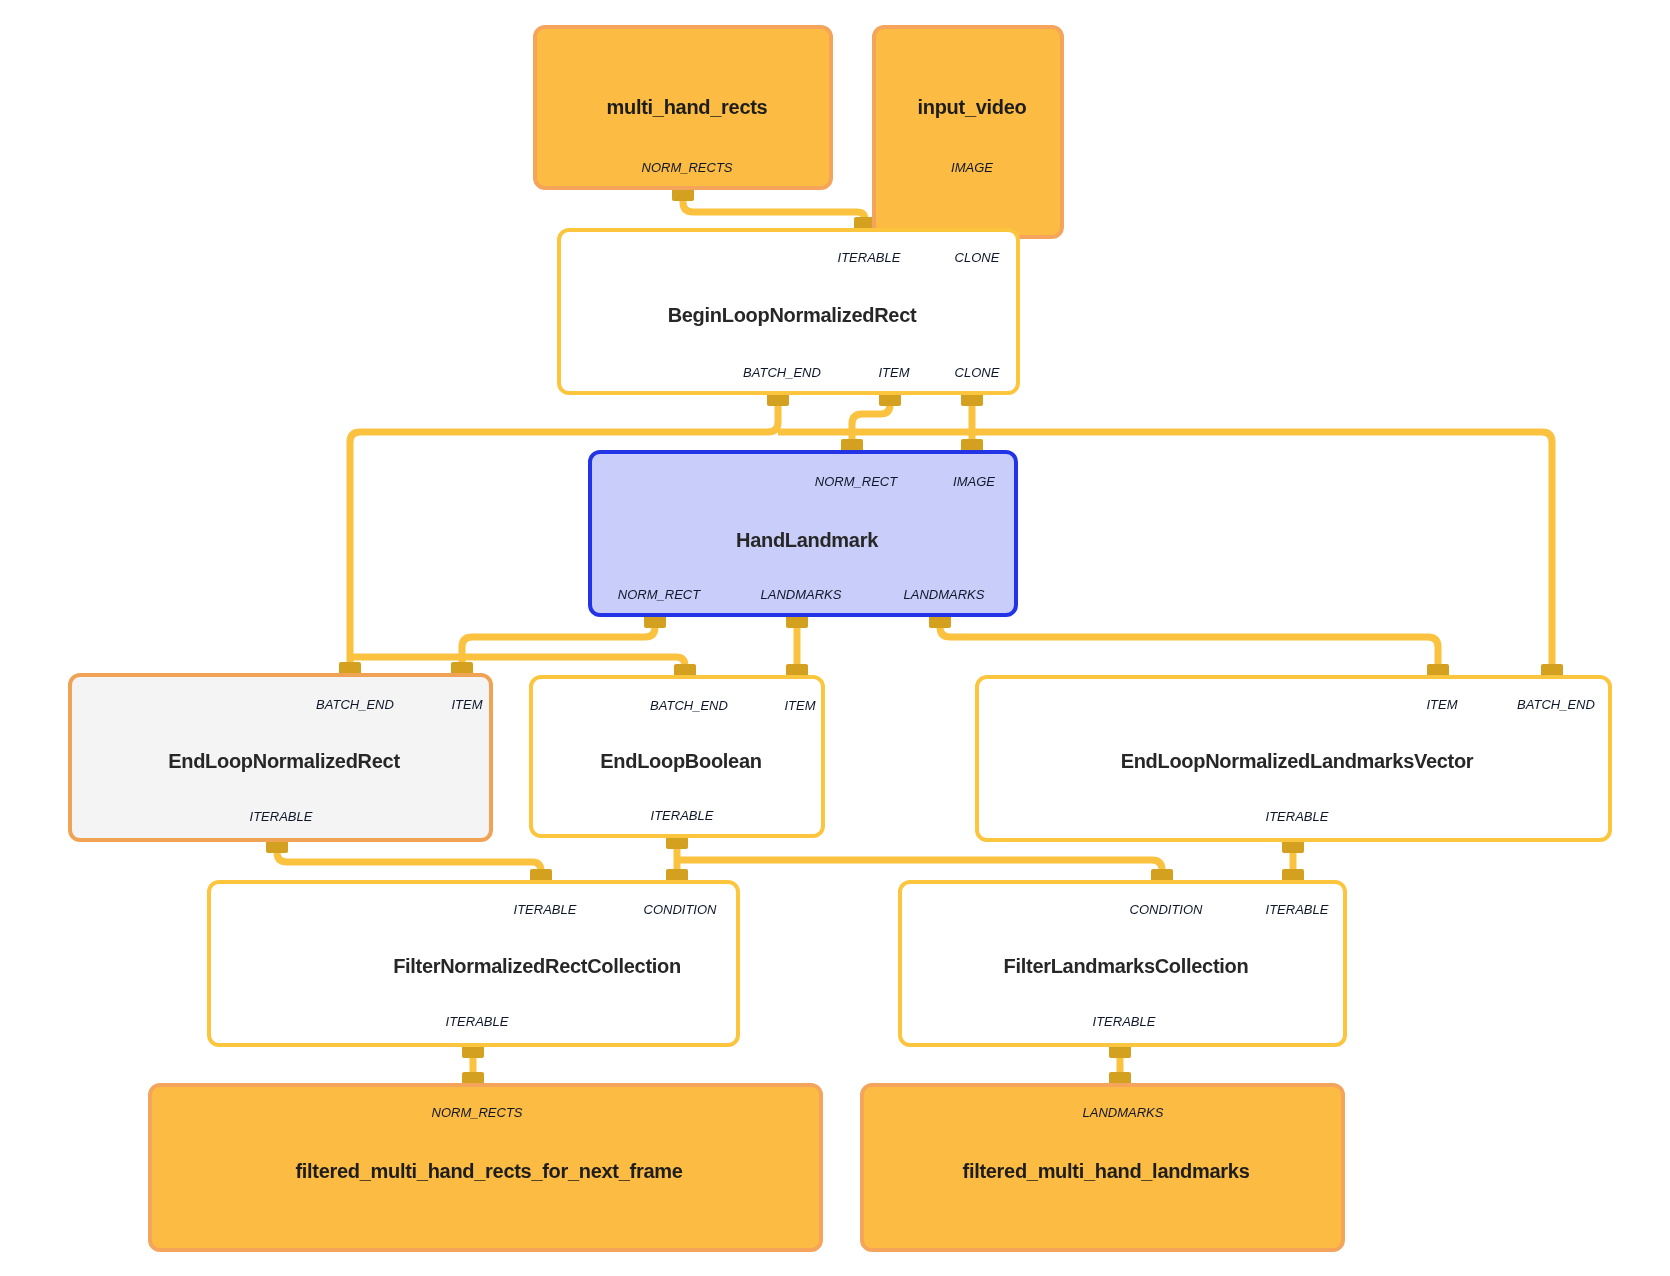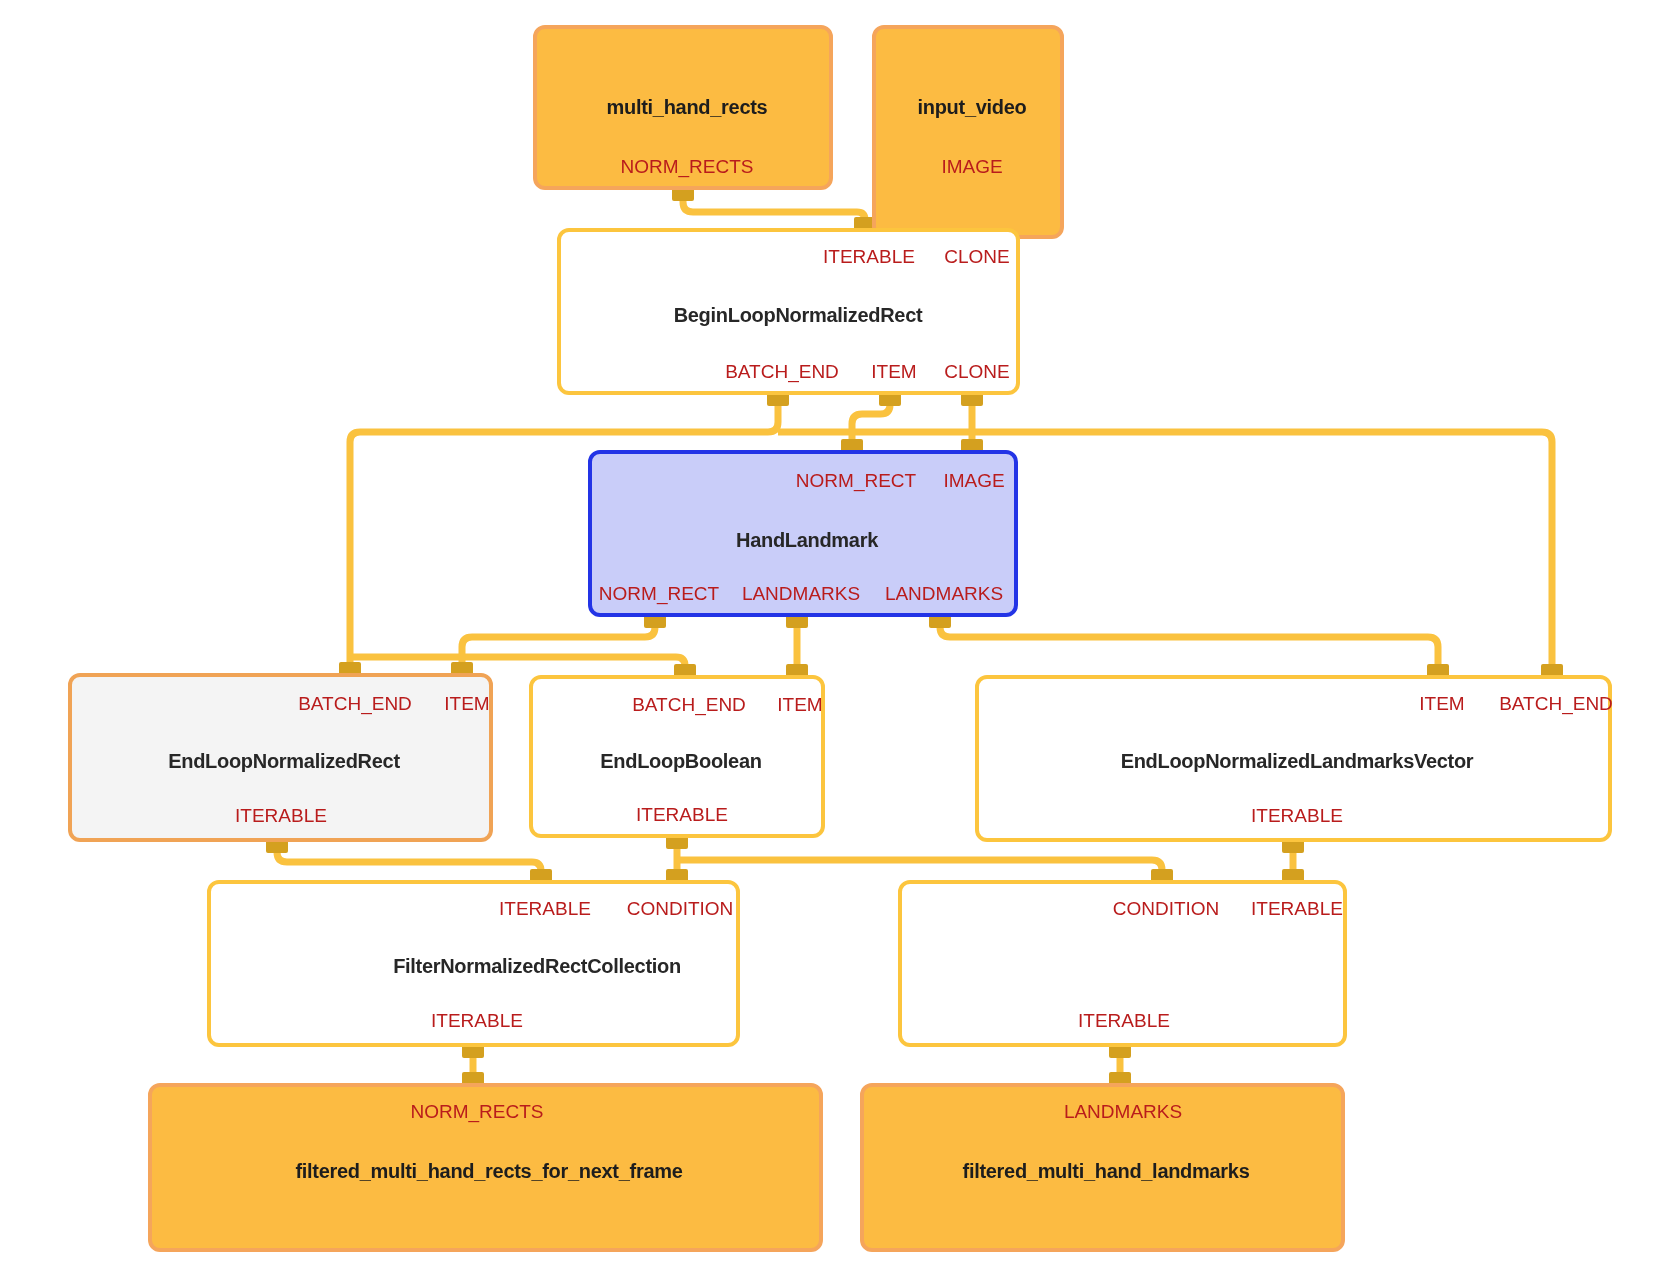--- a/index.html
+++ b/index.html
@@ -31,23 +31,24 @@
     font-size: 20px;
     font-weight: bold;
     letter-spacing: -0.3px;
     color: #272727;
     white-space: nowrap;
   }
   .node.packet .node-title { color: #1d1d1d; }
   .port-label {
     position: absolute;
     transform: translate(-50%, -50%);
-    font-size: 19px;
-    color: #b91c1c;
+    font-size: 13px;
+    color: #0f172a;
     white-space: nowrap;
+    font-style: italic;
   }
 </style>
 </head>
 <body>
 
 <div class="canvas">
   <svg class="wiring" id="wiring" viewBox="0 0 1670 1276" xmlns="http://www.w3.org/2000/svg">
       <path d="M 683 190 L 683 202 Q 683 212 693 212 L 857 212 Q 865 212 865 220 L 865 228" fill="none" stroke="#fac23f" stroke-width="7" stroke-linejoin="round"></path>
       <path d="M 971 190 L 971 228" fill="none" stroke="#fac23f" stroke-width="7" stroke-linejoin="round"></path>
       <path d="M 778 395 L 778 422 Q 778 432 768 432 L 360 432 Q 350 432 350 442 L 350 673" fill="none" stroke="#fac23f" stroke-width="7" stroke-linejoin="round"></path>
@@ -97,21 +98,21 @@
   <div id="nodes-layer">
       <div class="node packet" style="left: 533px; top: 25px; width: 300px; height: 165px;">
       <div class="node-title" style="left: 150px; top: 78px;">multi_hand_rects</div>
     <span class="port-label" style="left: 150px; top: 138px;">NORM_RECTS</span>
       </div>
       <div class="node packet" style="left: 872px; top: 25px; width: 192px; height: 214px;">
       <div class="node-title" style="left: 96px; top: 78px;">input_video</div>
     <span class="port-label" style="left: 96px; top: 138px;">IMAGE</span>
       </div>
       <div class="node calculator" style="left: 557px; top: 228px; width: 463px; height: 167px;">
-      <div class="node-title" style="left: 237px; top: 83px;">BeginLoopNormalizedRect</div>
+      <div class="node-title" style="left: 231px; top: 83px;">BeginLoopNormalizedRect</div>
     <span class="port-label" style="left: 308px; top: 25px;">ITERABLE</span>
         <span class="port-label" style="left: 416px; top: 25px;">CLONE</span>
         <span class="port-label" style="left: 221px; top: 140px;">BATCH_END</span>
         <span class="port-label" style="left: 333px; top: 140px;">ITEM</span>
         <span class="port-label" style="left: 416px; top: 140px;">CLONE</span>
       </div>
       <div class="node subgraph" style="left: 588px; top: 450px; width: 430px; height: 167px;">
       <div class="node-title" style="left: 215px; top: 86px;">HandLandmark</div>
     <span class="port-label" style="left: 264px; top: 27px;">NORM_RECT</span>
         <span class="port-label" style="left: 382px; top: 27px;">IMAGE</span>
@@ -137,20 +138,21 @@
         <span class="port-label" style="left: 577px; top: 25px;">BATCH_END</span>
         <span class="port-label" style="left: 318px; top: 137px;">ITERABLE</span>
       </div>
       <div class="node calculator" style="left: 207px; top: 880px; width: 533px; height: 167px;">
       <div class="node-title" style="left: 282px; top: 82px; margin-left: 44px;">FilterNormalizedRectCollection</div>
     <span class="port-label" style="left: 334px; top: 25px;">ITERABLE</span>
         <span class="port-label" style="left: 469px; top: 25px;">CONDITION</span>
         <span class="port-label" style="left: 266px; top: 137px;">ITERABLE</span>
       </div>
       <div class="node calculator" style="left: 898px; top: 880px; width: 449px; height: 167px;">
+      <div class="node-title" style="left: 224px; top: 82px;">FilterLandmarksCollection</div>
     <span class="port-label" style="left: 264px; top: 25px;">CONDITION</span>
         <span class="port-label" style="left: 395px; top: 25px;">ITERABLE</span>
         <span class="port-label" style="left: 222px; top: 137px;">ITERABLE</span>
       </div>
       <div class="node packet" style="left: 148px; top: 1083px; width: 675px; height: 169px;">
       <div class="node-title" style="left: 337px; top: 84px;">filtered_multi_hand_rects_for_next_frame</div>
     <span class="port-label" style="left: 325px; top: 25px;">NORM_RECTS</span>
       </div>
       <div class="node packet" style="left: 860px; top: 1083px; width: 485px; height: 169px;">
       <div class="node-title" style="left: 242px; top: 84px;">filtered_multi_hand_landmarks</div>

